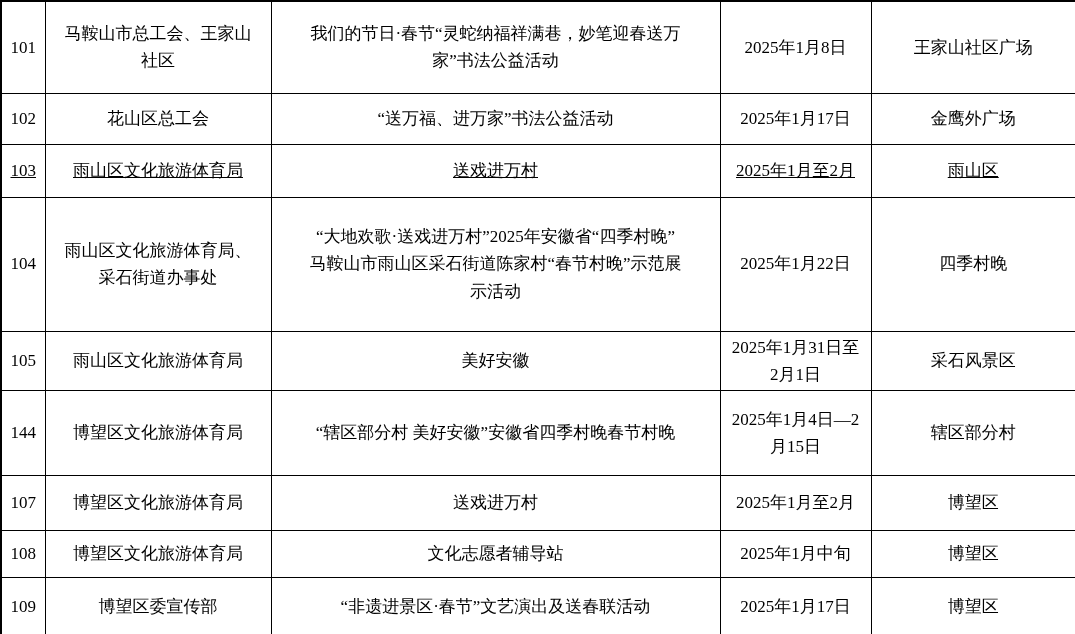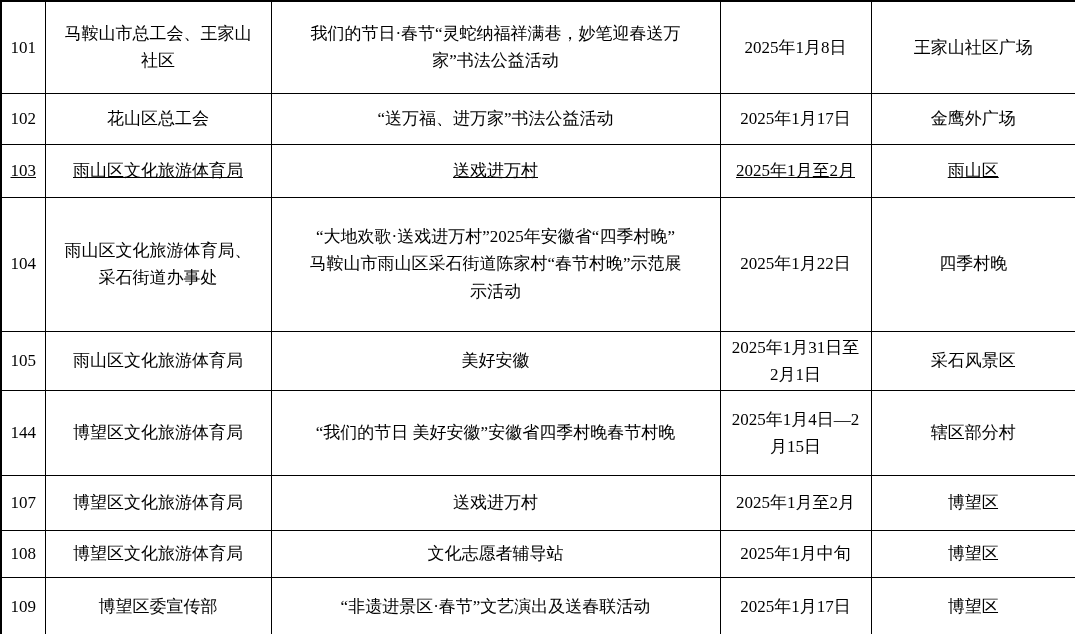--- a/index.html
+++ b/index.html
@@ -95,21 +95,21 @@
       <td>105</td>
       <td>雨山区文化旅游体育局</td>
       <td>美好安徽</td>
       <td>2025年1月31日至
 2月1日</td>
       <td>采石风景区</td>
     </tr>
     <tr>
       <td>144</td>
       <td>博望区文化旅游体育局</td>
-      <td>“我们的节日 美好安徽”安徽省四季村晚春节村晚</td>
+      <td>“辖区部分村 美好安徽”安徽省四季村晚春节村晚</td>
       <td>2025年1月4日—2
 月15日</td>
       <td>辖区部分村</td>
     </tr>
     <tr>
       <td>107</td>
       <td>博望区文化旅游体育局</td>
       <td>送戏进万村</td>
       <td>2025年1月至2月</td>
       <td>博望区</td>

